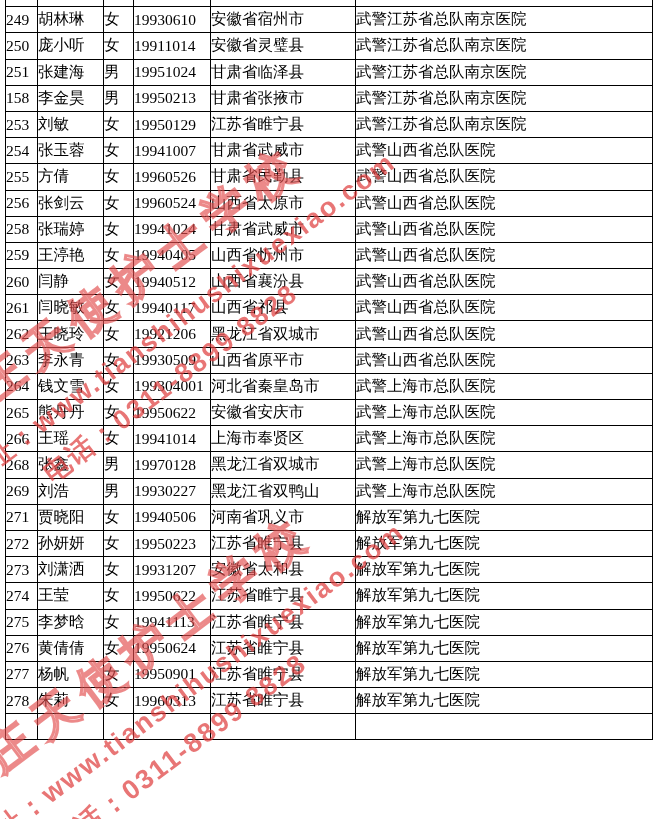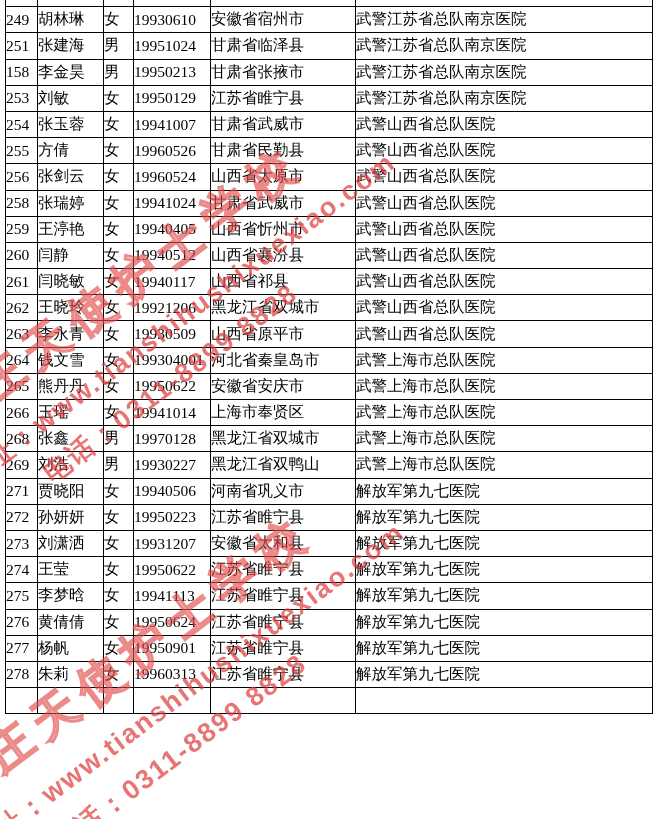--- a/index.html
+++ b/index.html
@@ -69,20 +69,28 @@
 
       <tr>
           <td class="c0">249</td>
           <td class="c1">胡林琳</td>
           <td class="c2">女</td>
           <td class="c3">19930610</td>
           <td class="c4">安徽省宿州市</td>
           <td class="c5">武警江苏省总队南京医院</td>
         </tr>
         <tr>
+          <td class="c0">250</td>
+          <td class="c1">庞小听</td>
+          <td class="c2">女</td>
+          <td class="c3">19911014</td>
+          <td class="c4">安徽省灵璧县</td>
+          <td class="c5">武警江苏省总队南京医院</td>
+        </tr>
+        <tr>
           <td class="c0">251</td>
           <td class="c1">张建海</td>
           <td class="c2">男</td>
           <td class="c3">19951024</td>
           <td class="c4">甘肃省临泽县</td>
           <td class="c5">武警江苏省总队南京医院</td>
         </tr>
         <tr>
           <td class="c0">158</td>
           <td class="c1">李金昊</td>

